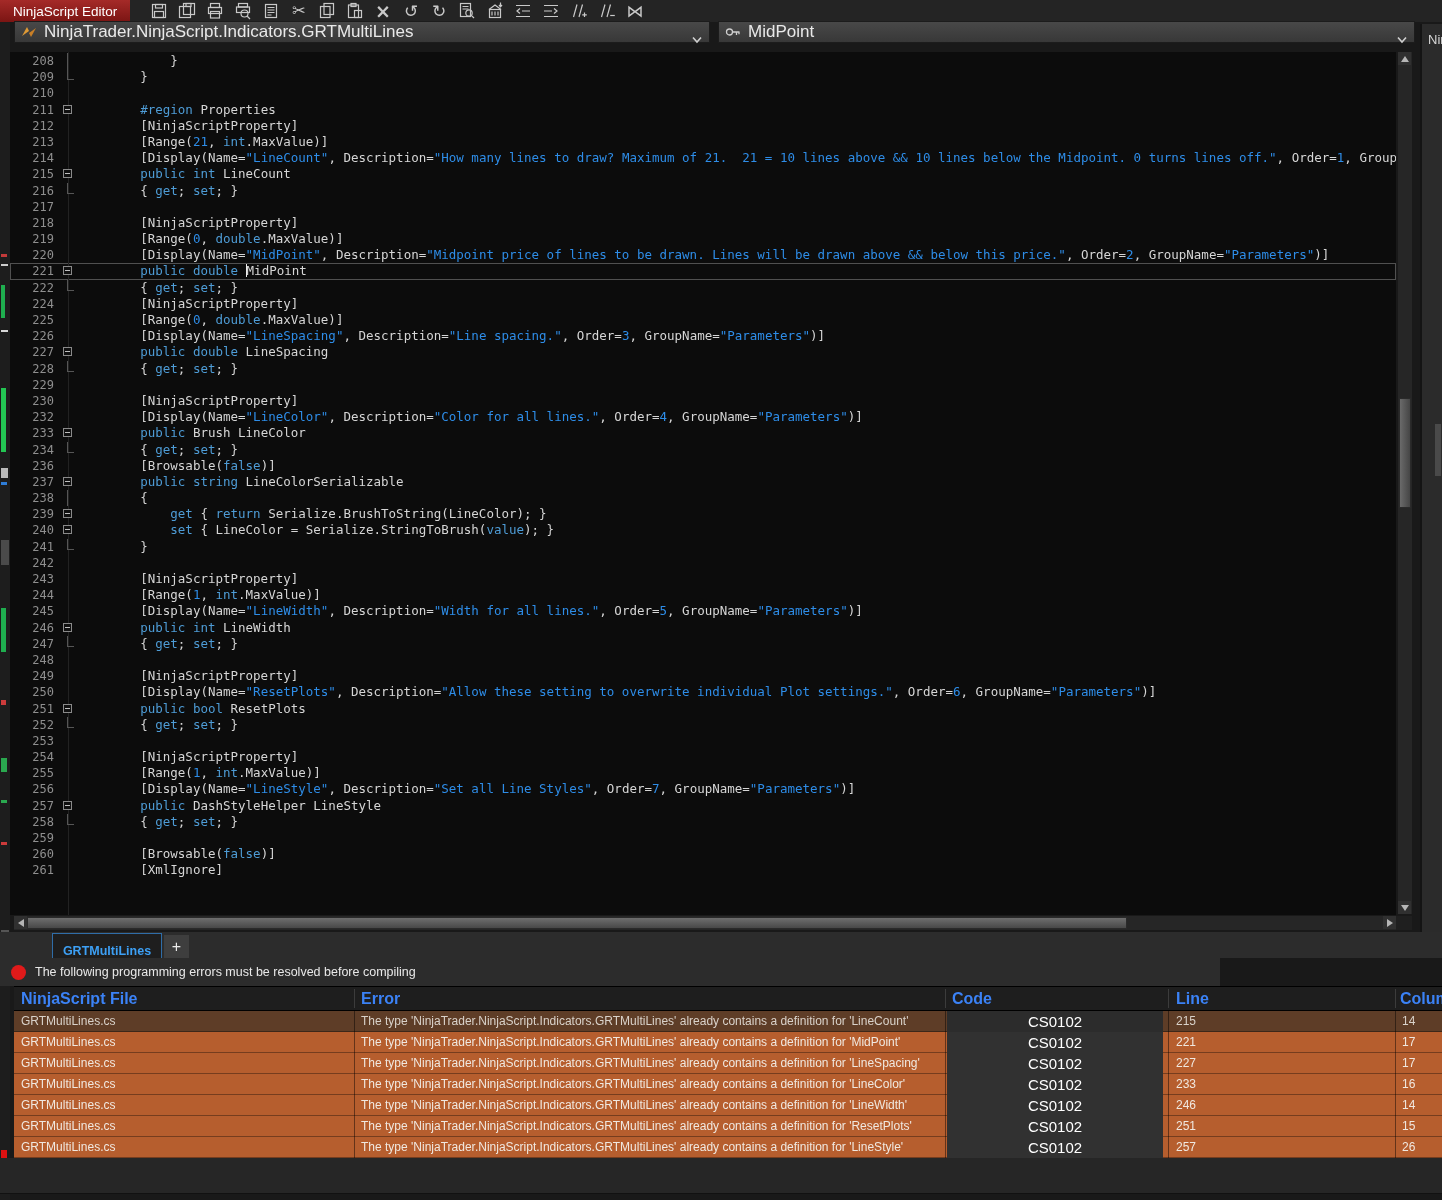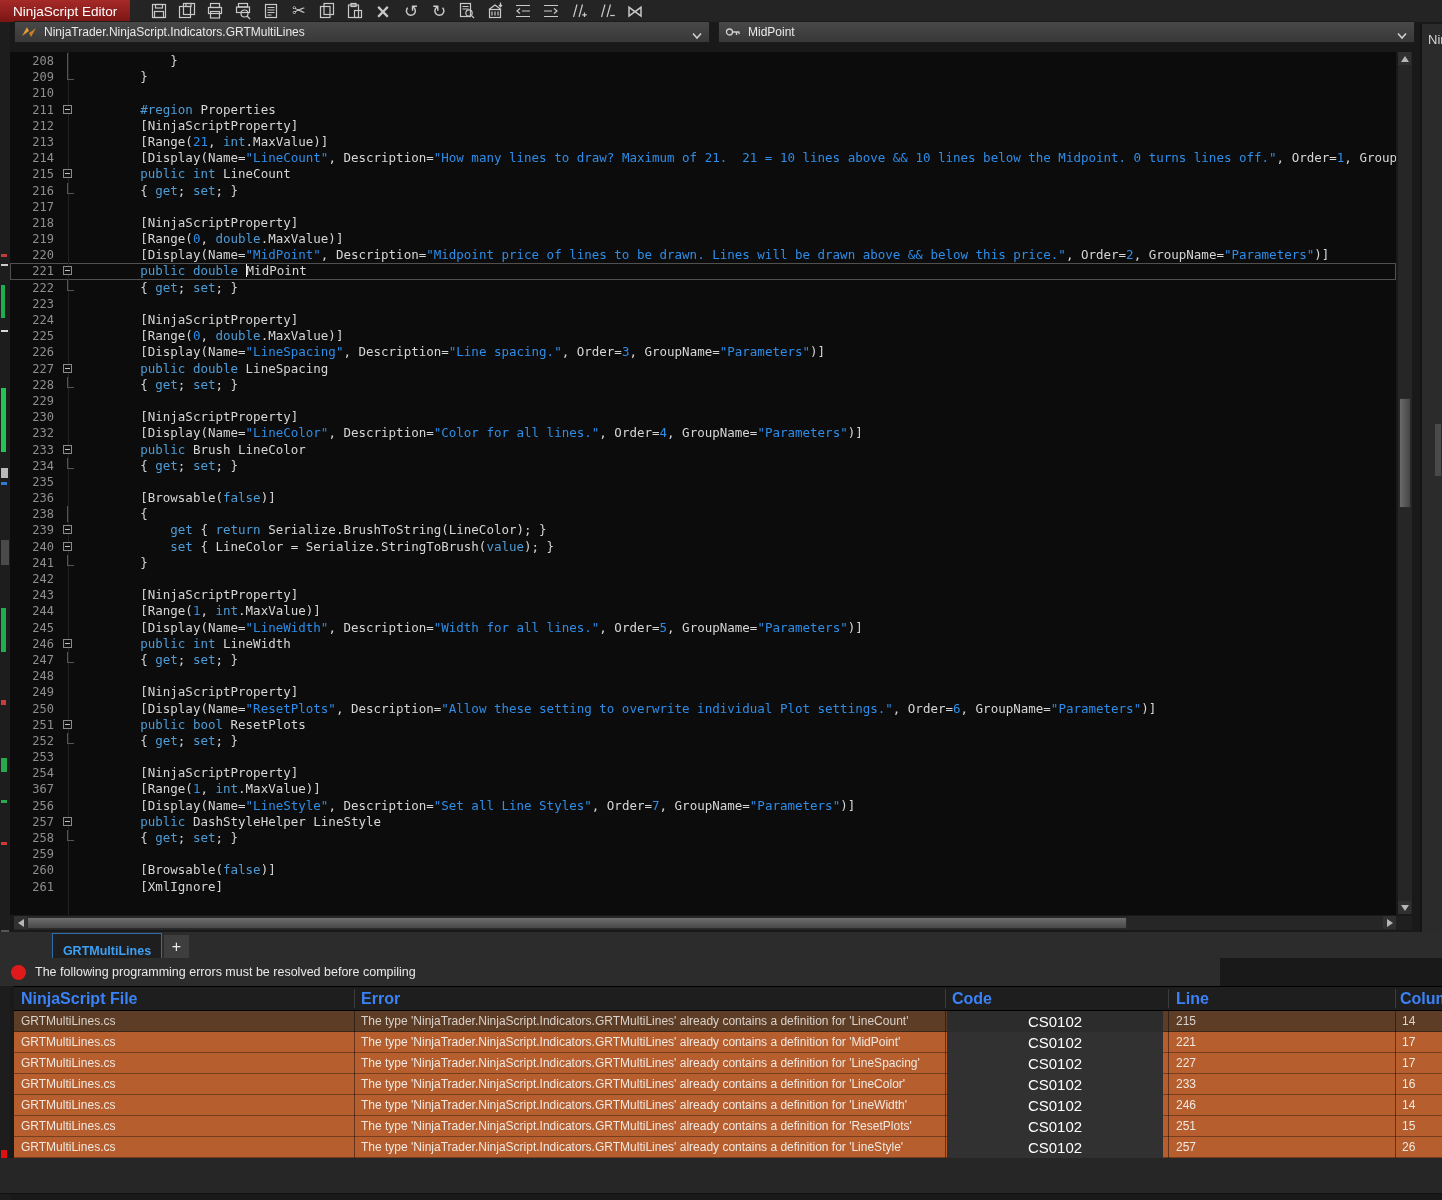--- a/index.html
+++ b/index.html
@@ -11,21 +11,21 @@
   .title-tab{position:absolute;left:0;top:0;height:22px;padding:0 13px;display:flex;align-items:center;
              background:linear-gradient(#a52a28,#7b1513);color:#fff;font-size:13.5px;}
   .toolbar{position:absolute;left:150px;top:1px;height:20px;display:flex;gap:10px;align-items:center;}
   .tbicon{width:18px;height:18px;display:flex;align-items:center;justify-content:center;color:#c9c9c9;}
   .tbicon svg{stroke:#c9c9c9;fill:none;stroke-width:1.2;}
   .tglyph{font-size:16px;line-height:18px;color:#c9c9c9;font-family:"DejaVu Sans",sans-serif;}
 
   
   .combo{position:absolute;top:21px;height:22px;box-sizing:border-box;border:1px solid #1c1c1c;
          background:linear-gradient(#484848,#383838);display:flex;align-items:center;
-         color:#e9e9e9;font-size:12px;}
+         color:#e9e9e9;font-size:17px;}
   #combo-class{left:14px;width:696px;}
   #combo-member{left:718px;width:697px;}
   .combo .cicon{width:18px;height:16px;margin:0 6px 0 5px;flex:none;}
   .combo .chev{position:absolute;right:7px;top:7px;width:10px;height:8px;}
   .combo .chev svg{stroke:#cfcfcf;fill:none;stroke-width:1.6;}
 
   
   #rightpanel{position:absolute;left:1420px;top:24px;width:22px;height:908px;background:#2b2b2b;
               border-left:2px solid #141414;overflow:hidden;}
   #rightpanel .rp-label{position:absolute;left:6px;top:8px;color:#d6d6d6;font-size:13px;white-space:nowrap;}
@@ -286,51 +286,50 @@
       <div class="cl"><span class="ln">213</span><span class="fold"></span><span class="ct"><span class="tk-p">        [Range(</span><span class="tk-n">21</span><span class="tk-p">, </span><span class="tk-k">int</span><span class="tk-p">.MaxValue)]</span></span></div>
       <div class="cl"><span class="ln">214</span><span class="fold"></span><span class="ct"><span class="tk-p">        [Display(Name=</span><span class="tk-s">"LineCount"</span><span class="tk-p">, Description=</span><span class="tk-s">"How many lines to draw? Maximum of 21.  21 = 10 lines above &amp;&amp; 10 lines below the Midpoint. 0 turns lines off."</span><span class="tk-p">, Order=</span><span class="tk-n">1</span><span class="tk-p">, GroupName=</span></span></div>
       <div class="cl"><span class="ln">215</span><span class="fold"><span class="fbox"></span></span><span class="ct"><span class="tk-p">        </span><span class="tk-k">public</span><span class="tk-p"> </span><span class="tk-k">int</span><span class="tk-p"> LineCount</span></span></div>
       <div class="cl"><span class="ln">216</span><span class="fold"><span class="fend"></span></span><span class="ct"><span class="tk-p">        { </span><span class="tk-k">get</span><span class="tk-p">; </span><span class="tk-k">set</span><span class="tk-p">; }</span></span></div>
       <div class="cl"><span class="ln">217</span><span class="fold"></span><span class="ct"></span></div>
       <div class="cl"><span class="ln">218</span><span class="fold"></span><span class="ct"><span class="tk-p">        [NinjaScriptProperty]</span></span></div>
       <div class="cl"><span class="ln">219</span><span class="fold"></span><span class="ct"><span class="tk-p">        [Range(</span><span class="tk-n">0</span><span class="tk-p">, </span><span class="tk-k">double</span><span class="tk-p">.MaxValue)]</span></span></div>
       <div class="cl"><span class="ln">220</span><span class="fold"></span><span class="ct"><span class="tk-p">        [Display(Name=</span><span class="tk-s">"MidPoint"</span><span class="tk-p">, Description=</span><span class="tk-s">"Midpoint price of lines to be drawn. Lines will be drawn above &amp;&amp; below this price."</span><span class="tk-p">, Order=</span><span class="tk-n">2</span><span class="tk-p">, GroupName=</span><span class="tk-s">"Parameters"</span><span class="tk-p">)]</span></span></div>
       <div class="cl cur"><span class="ln">221</span><span class="fold"><span class="fbox"></span></span><span class="ct"><span class="tk-p">        </span><span class="tk-k">public</span><span class="tk-p"> </span><span class="tk-k">double</span><span class="tk-p"> </span><span class="caret"></span><span class="tk-p">MidPoint</span></span></div>
       <div class="cl"><span class="ln">222</span><span class="fold"><span class="fend"></span></span><span class="ct"><span class="tk-p">        { </span><span class="tk-k">get</span><span class="tk-p">; </span><span class="tk-k">set</span><span class="tk-p">; }</span></span></div>
-      <div class="cl"><span class="ln">223</span><span class="fold"></span><span class="ct"></span></div>
       <div class="cl"><span class="ln">224</span><span class="fold"></span><span class="ct"><span class="tk-p">        [NinjaScriptProperty]</span></span></div>
       <div class="cl"><span class="ln">225</span><span class="fold"></span><span class="ct"><span class="tk-p">        [Range(</span><span class="tk-n">0</span><span class="tk-p">, </span><span class="tk-k">double</span><span class="tk-p">.MaxValue)]</span></span></div>
       <div class="cl"><span class="ln">226</span><span class="fold"></span><span class="ct"><span class="tk-p">        [Display(Name=</span><span class="tk-s">"LineSpacing"</span><span class="tk-p">, Description=</span><span class="tk-s">"Line spacing."</span><span class="tk-p">, Order=</span><span class="tk-n">3</span><span class="tk-p">, GroupName=</span><span class="tk-s">"Parameters"</span><span class="tk-p">)]</span></span></div>
       <div class="cl"><span class="ln">227</span><span class="fold"><span class="fbox"></span></span><span class="ct"><span class="tk-p">        </span><span class="tk-k">public</span><span class="tk-p"> </span><span class="tk-k">double</span><span class="tk-p"> LineSpacing</span></span></div>
       <div class="cl"><span class="ln">228</span><span class="fold"><span class="fend"></span></span><span class="ct"><span class="tk-p">        { </span><span class="tk-k">get</span><span class="tk-p">; </span><span class="tk-k">set</span><span class="tk-p">; }</span></span></div>
       <div class="cl"><span class="ln">229</span><span class="fold"></span><span class="ct"></span></div>
       <div class="cl"><span class="ln">230</span><span class="fold"></span><span class="ct"><span class="tk-p">        [NinjaScriptProperty]</span></span></div>
       <div class="cl"><span class="ln">232</span><span class="fold"></span><span class="ct"><span class="tk-p">        [Display(Name=</span><span class="tk-s">"LineColor"</span><span class="tk-p">, Description=</span><span class="tk-s">"Color for all lines."</span><span class="tk-p">, Order=</span><span class="tk-n">4</span><span class="tk-p">, GroupName=</span><span class="tk-s">"Parameters"</span><span class="tk-p">)]</span></span></div>
       <div class="cl"><span class="ln">233</span><span class="fold"><span class="fbox"></span></span><span class="ct"><span class="tk-p">        </span><span class="tk-k">public</span><span class="tk-p"> Brush LineColor</span></span></div>
       <div class="cl"><span class="ln">234</span><span class="fold"><span class="fend"></span></span><span class="ct"><span class="tk-p">        { </span><span class="tk-k">get</span><span class="tk-p">; </span><span class="tk-k">set</span><span class="tk-p">; }</span></span></div>
-      <div class="cl"><span class="ln">235</span><span class="fold"></span><span class="ct"></span></div>
       <div class="cl"><span class="ln">236</span><span class="fold"></span><span class="ct"><span class="tk-p">        [Browsable(</span><span class="tk-k">false</span><span class="tk-p">)]</span></span></div>
+      <div class="cl"><span class="ln">237</span><span class="fold"><span class="fbox"></span></span><span class="ct"><span class="tk-p">        </span><span class="tk-k">public</span><span class="tk-p"> </span><span class="tk-k">string</span><span class="tk-p"> LineColorSerializable</span></span></div>
       <div class="cl"><span class="ln">238</span><span class="fold"><span class="fguide"></span></span><span class="ct"><span class="tk-p">        {</span></span></div>
       <div class="cl"><span class="ln">239</span><span class="fold"><span class="fbox"></span></span><span class="ct"><span class="tk-p">            </span><span class="tk-k">get</span><span class="tk-p"> { </span><span class="tk-k">return</span><span class="tk-p"> Serialize.BrushToString(LineColor); }</span></span></div>
       <div class="cl"><span class="ln">240</span><span class="fold"><span class="fbox"></span></span><span class="ct"><span class="tk-p">            </span><span class="tk-k">set</span><span class="tk-p"> { LineColor = Serialize.StringToBrush(</span><span class="tk-k">value</span><span class="tk-p">); }</span></span></div>
       <div class="cl"><span class="ln">241</span><span class="fold"><span class="fend"></span></span><span class="ct"><span class="tk-p">        }</span></span></div>
       <div class="cl"><span class="ln">242</span><span class="fold"></span><span class="ct"></span></div>
       <div class="cl"><span class="ln">243</span><span class="fold"></span><span class="ct"><span class="tk-p">        [NinjaScriptProperty]</span></span></div>
       <div class="cl"><span class="ln">244</span><span class="fold"></span><span class="ct"><span class="tk-p">        [Range(</span><span class="tk-n">1</span><span class="tk-p">, </span><span class="tk-k">int</span><span class="tk-p">.MaxValue)]</span></span></div>
       <div class="cl"><span class="ln">245</span><span class="fold"></span><span class="ct"><span class="tk-p">        [Display(Name=</span><span class="tk-s">"LineWidth"</span><span class="tk-p">, Description=</span><span class="tk-s">"Width for all lines."</span><span class="tk-p">, Order=</span><span class="tk-n">5</span><span class="tk-p">, GroupName=</span><span class="tk-s">"Parameters"</span><span class="tk-p">)]</span></span></div>
       <div class="cl"><span class="ln">246</span><span class="fold"><span class="fbox"></span></span><span class="ct"><span class="tk-p">        </span><span class="tk-k">public</span><span class="tk-p"> </span><span class="tk-k">int</span><span class="tk-p"> LineWidth</span></span></div>
       <div class="cl"><span class="ln">247</span><span class="fold"><span class="fend"></span></span><span class="ct"><span class="tk-p">        { </span><span class="tk-k">get</span><span class="tk-p">; </span><span class="tk-k">set</span><span class="tk-p">; }</span></span></div>
       <div class="cl"><span class="ln">248</span><span class="fold"></span><span class="ct"></span></div>
       <div class="cl"><span class="ln">249</span><span class="fold"></span><span class="ct"><span class="tk-p">        [NinjaScriptProperty]</span></span></div>
       <div class="cl"><span class="ln">250</span><span class="fold"></span><span class="ct"><span class="tk-p">        [Display(Name=</span><span class="tk-s">"ResetPlots"</span><span class="tk-p">, Description=</span><span class="tk-s">"Allow these setting to overwrite individual Plot settings."</span><span class="tk-p">, Order=</span><span class="tk-n">6</span><span class="tk-p">, GroupName=</span><span class="tk-s">"Parameters"</span><span class="tk-p">)]</span></span></div>
       <div class="cl"><span class="ln">251</span><span class="fold"><span class="fbox"></span></span><span class="ct"><span class="tk-p">        </span><span class="tk-k">public</span><span class="tk-p"> </span><span class="tk-k">bool</span><span class="tk-p"> ResetPlots</span></span></div>
       <div class="cl"><span class="ln">252</span><span class="fold"><span class="fend"></span></span><span class="ct"><span class="tk-p">        { </span><span class="tk-k">get</span><span class="tk-p">; </span><span class="tk-k">set</span><span class="tk-p">; }</span></span></div>
       <div class="cl"><span class="ln">253</span><span class="fold"></span><span class="ct"></span></div>
       <div class="cl"><span class="ln">254</span><span class="fold"></span><span class="ct"><span class="tk-p">        [NinjaScriptProperty]</span></span></div>
-      <div class="cl"><span class="ln">367</span><span class="fold"></span><span class="ct"><span class="tk-p">        [Range(</span><span class="tk-n">1</span><span class="tk-p">, </span><span class="tk-k">int</span><span class="tk-p">.MaxValue)]</span></span></div>
+      <div class="cl"><span class="ln">255</span><span class="fold"></span><span class="ct"><span class="tk-p">        [Range(</span><span class="tk-n">1</span><span class="tk-p">, </span><span class="tk-k">int</span><span class="tk-p">.MaxValue)]</span></span></div>
       <div class="cl"><span class="ln">256</span><span class="fold"></span><span class="ct"><span class="tk-p">        [Display(Name=</span><span class="tk-s">"LineStyle"</span><span class="tk-p">, Description=</span><span class="tk-s">"Set all Line Styles"</span><span class="tk-p">, Order=</span><span class="tk-n">7</span><span class="tk-p">, GroupName=</span><span class="tk-s">"Parameters"</span><span class="tk-p">)]</span></span></div>
       <div class="cl"><span class="ln">257</span><span class="fold"><span class="fbox"></span></span><span class="ct"><span class="tk-p">        </span><span class="tk-k">public</span><span class="tk-p"> DashStyleHelper LineStyle</span></span></div>
       <div class="cl"><span class="ln">258</span><span class="fold"><span class="fend"></span></span><span class="ct"><span class="tk-p">        { </span><span class="tk-k">get</span><span class="tk-p">; </span><span class="tk-k">set</span><span class="tk-p">; }</span></span></div>
       <div class="cl"><span class="ln">259</span><span class="fold"></span><span class="ct"></span></div>
       <div class="cl"><span class="ln">260</span><span class="fold"></span><span class="ct"><span class="tk-p">        [Browsable(</span><span class="tk-k">false</span><span class="tk-p">)]</span></span></div>
       <div class="cl"><span class="ln">261</span><span class="fold"></span><span class="ct"><span class="tk-p">        [XmlIgnore]</span></span></div>
     </div>
 </div>
 
 <div id="hscroll">

